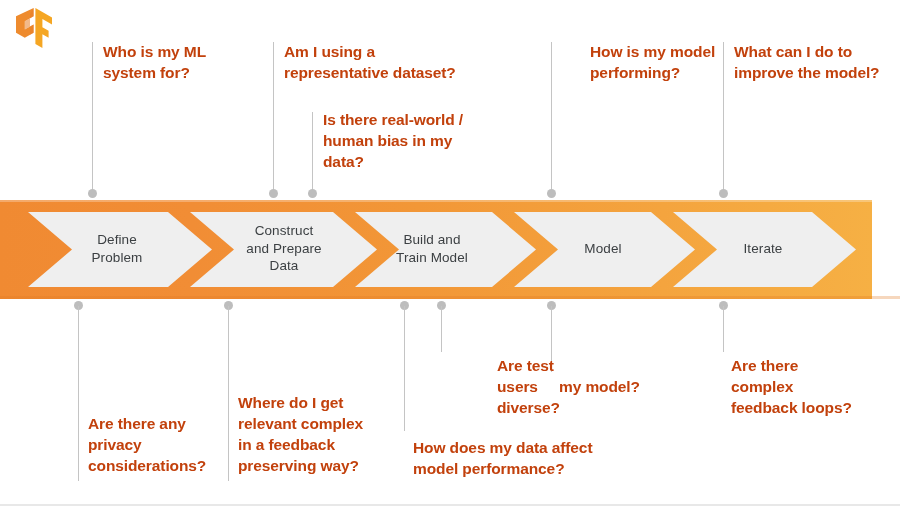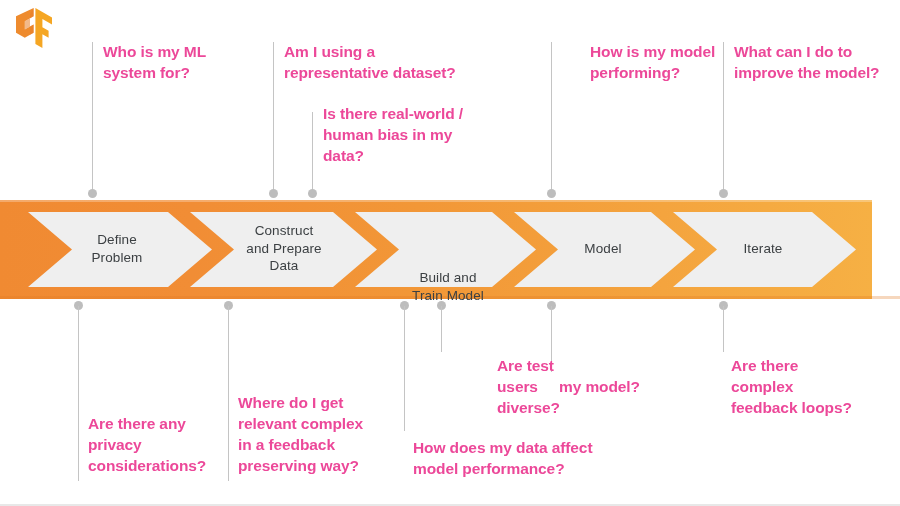--- a/index.html
+++ b/index.html
@@ -41,21 +41,21 @@
     width: 9px;
     height: 9px;
     border-radius: 50%;
     background: #bdbdbd;
     margin-left: -4px;
   }
 
   
   .q {
     position: absolute;
-    color: #ec4899;
+    color: #c2410c;
     font-size: 15.5px;
     font-weight: bold;
     line-height: 21px;
     letter-spacing: -0.1px;
   }
 
   
   .band {
     position: absolute;
     left: 0;
@@ -113,21 +113,21 @@
   <div class="q" style="left:103px; top:41px; width:170px;">
     <div>Who is my ML</div>
     <div>system for?</div>
   </div>
 
   <div class="q" style="left:284px; top:41px; width:215px;">
     <div>Am I using a</div>
     <div>representative dataset?</div>
   </div>
 
-  <div class="q" style="left:323px; top:103px; width:180px;">
+  <div class="q" style="left:323px; top:109px; width:180px;">
     <div>Is there real-world /</div>
     <div>human bias in my</div>
     <div>data?</div>
   </div>
 
   <div class="q" style="left:562px; top:41px; width:175px;margin-left:28px;">
     <div>How is my model</div>
     <div>performing?</div>
   </div>
 
@@ -159,21 +159,21 @@
       <div>Define</div>
       <div>Problem</div>
     </div>
 
     <div class="step-label" style="left:228px; top:22px; width:112px;">
       <div>Construct</div>
       <div>and Prepare</div>
       <div>Data</div>
     </div>
 
-    <div class="step-label" style="left:392px; top:31px; width:112px;margin-top:38px;">
+    <div class="step-label" style="left:376px; top:31px; width:112px;">
       <div>Build and</div>
       <div>Train Model</div>
     </div>
 
     <div class="step-label" style="left:548px; top:40px; width:110px;">
       <div>Model</div>
     </div>
 
     <div class="step-label" style="left:708px; top:40px; width:110px;">
       <div>Iterate</div>

